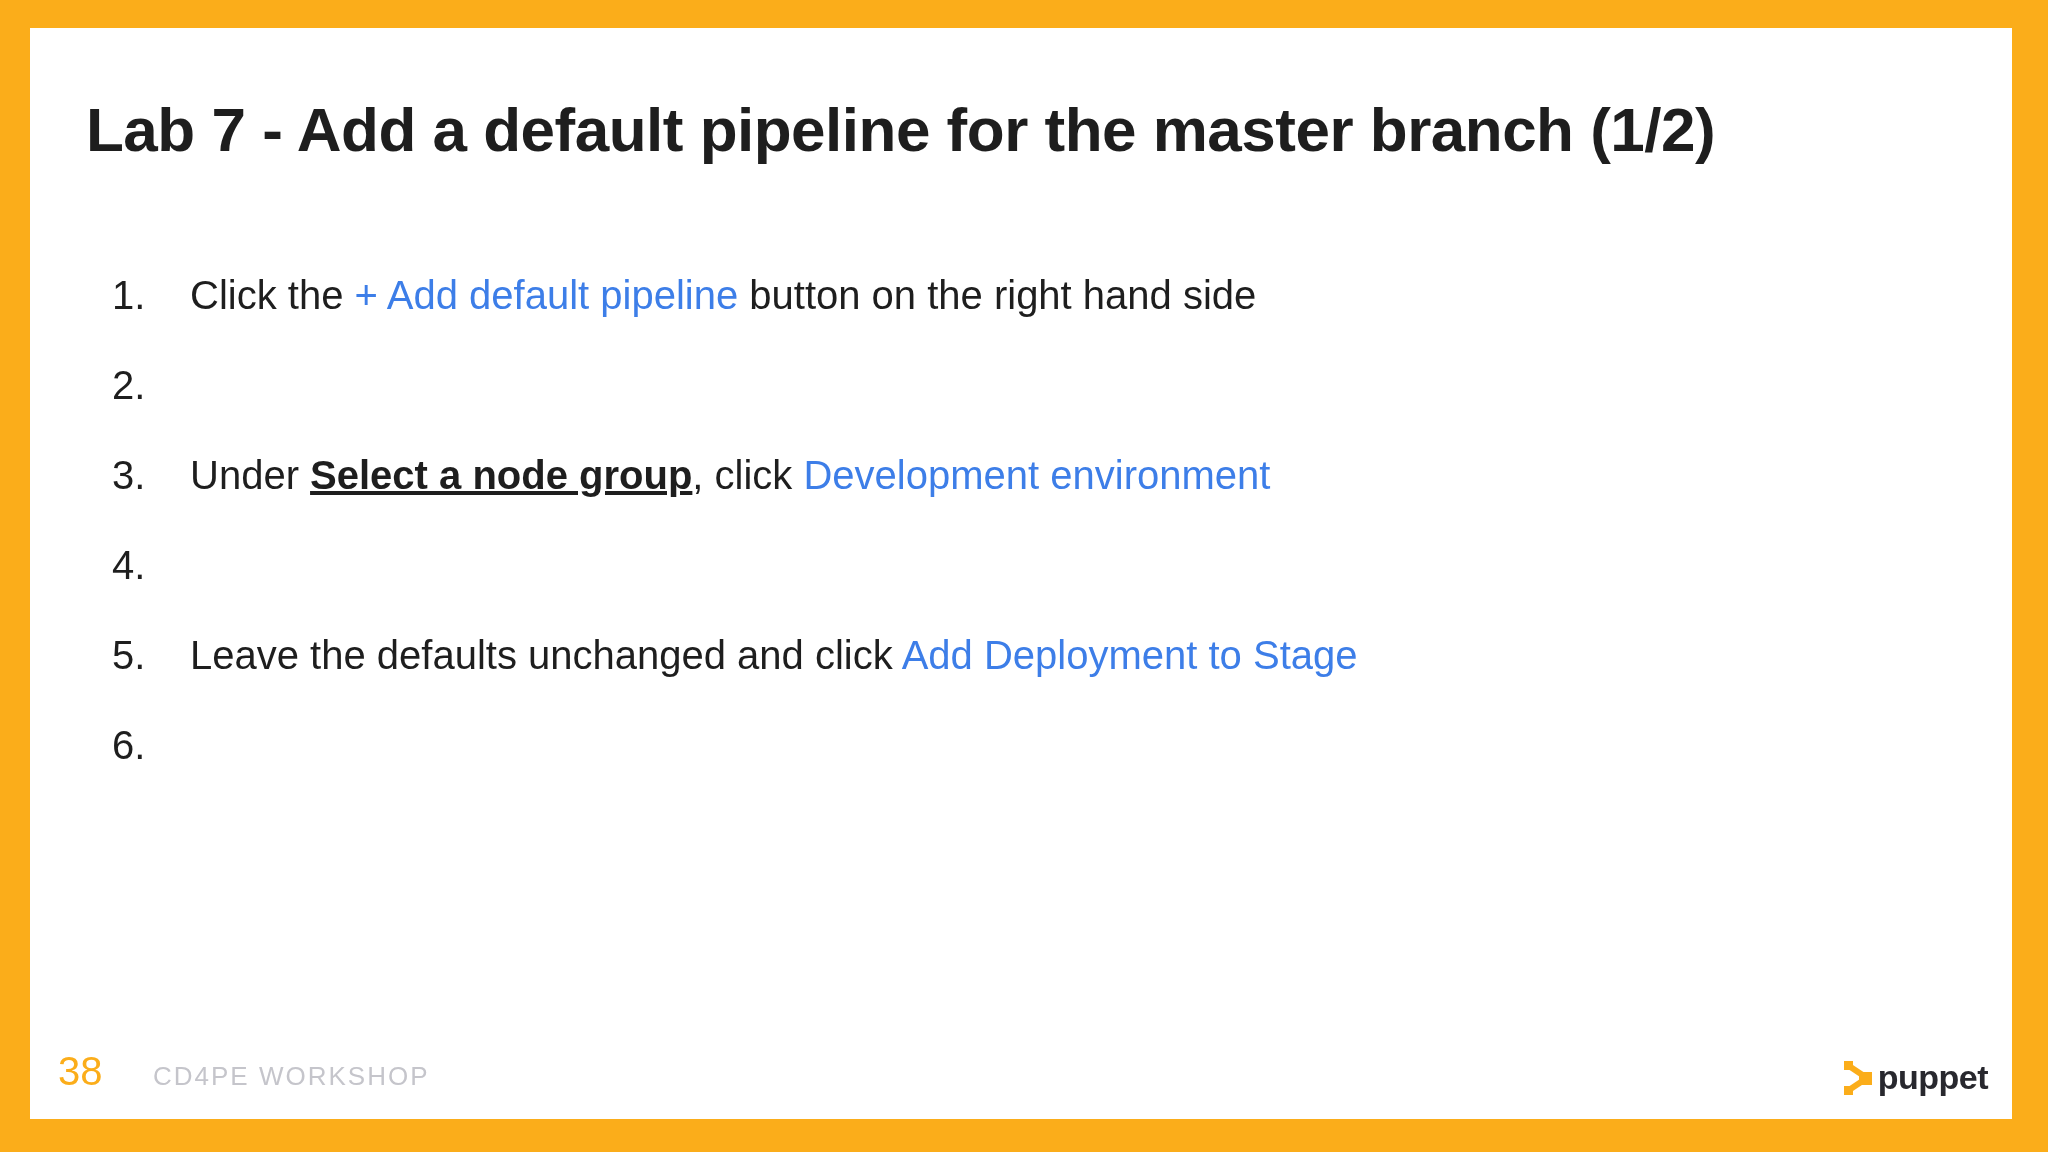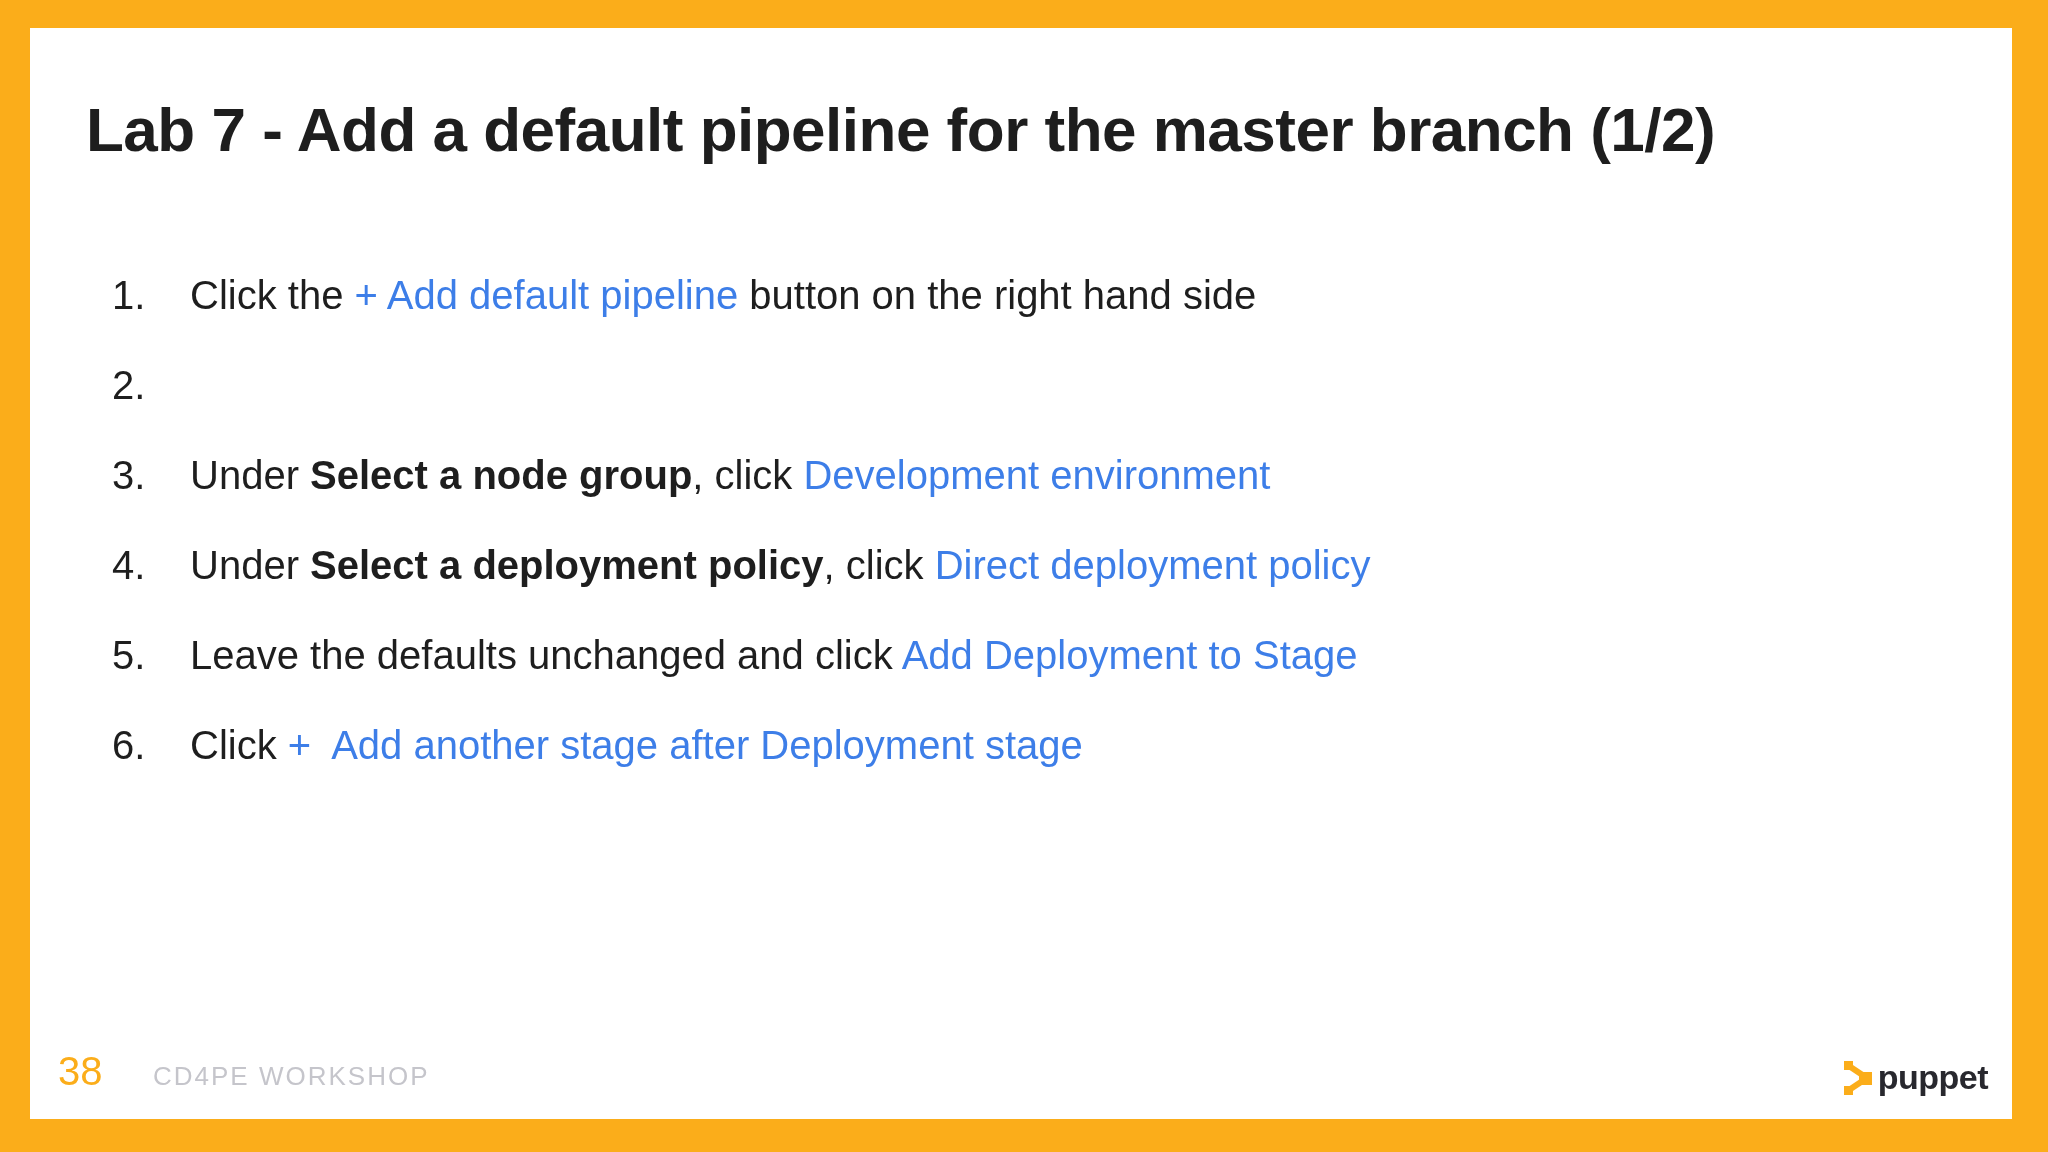--- a/index.html
+++ b/index.html
@@ -51,21 +51,21 @@
     display: flex;
     align-items: center;
     height: 90px;
     white-space: nowrap;
   }
   .step-num {
     flex: none;
     width: 78px;
   }
   .seg-normal { color: var(--text); }
-  .seg-bold   { color: var(--text); font-weight: 700; }
+  .seg-bold   { color: var(--text); font-weight: 700; text-decoration: underline; }
   .seg-link   { color: var(--link); }
   .footer-page {
     position: absolute;
     left: 28px;   
     bottom: 25px; 
     font-size: 40px;
     color: var(--accent);
   }
   .footer-label {
     position: absolute;
@@ -106,29 +106,27 @@
       </li>
       <li class="step">
         <span class="step-num">2.</span>
       </li>
       <li class="step">
         <span class="step-num">3.</span>
         <span class="step-body"><span class="seg-normal">Under </span><span class="seg-bold">Select a node group</span><span class="seg-normal">, click </span><span class="seg-link">Development environment</span></span>
       </li>
       <li class="step">
         <span class="step-num">4.</span>
-        <span class="step-body"><span class="seg-normal">Under </span><span class="seg-bold">Select a deployment policy</span><span class="seg-normal">, click </span><span class="seg-link">Direct deployment policy</span></span>
       </li>
       <li class="step">
         <span class="step-num">5.</span>
         <span class="step-body"><span class="seg-normal">Leave the defaults unchanged and click </span><span class="seg-link">Add Deployment to Stage</span></span>
       </li>
       <li class="step">
         <span class="step-num">6.</span>
-        <span class="step-body"><span class="seg-normal">Click </span><span class="seg-link">+&nbsp; Add another stage after Deployment stage</span></span>
       </li>
     </ol>
 
   <div class="footer-page">38</div>
 
   <div class="footer-label">CD4PE WORKSHOP</div>
 
   <div class="logo">
     <svg class="logo-icon" width="30" height="38" viewBox="0 0 30 38" aria-hidden="true">
       <g fill="#FBAD1A" stroke="#FBAD1A">

